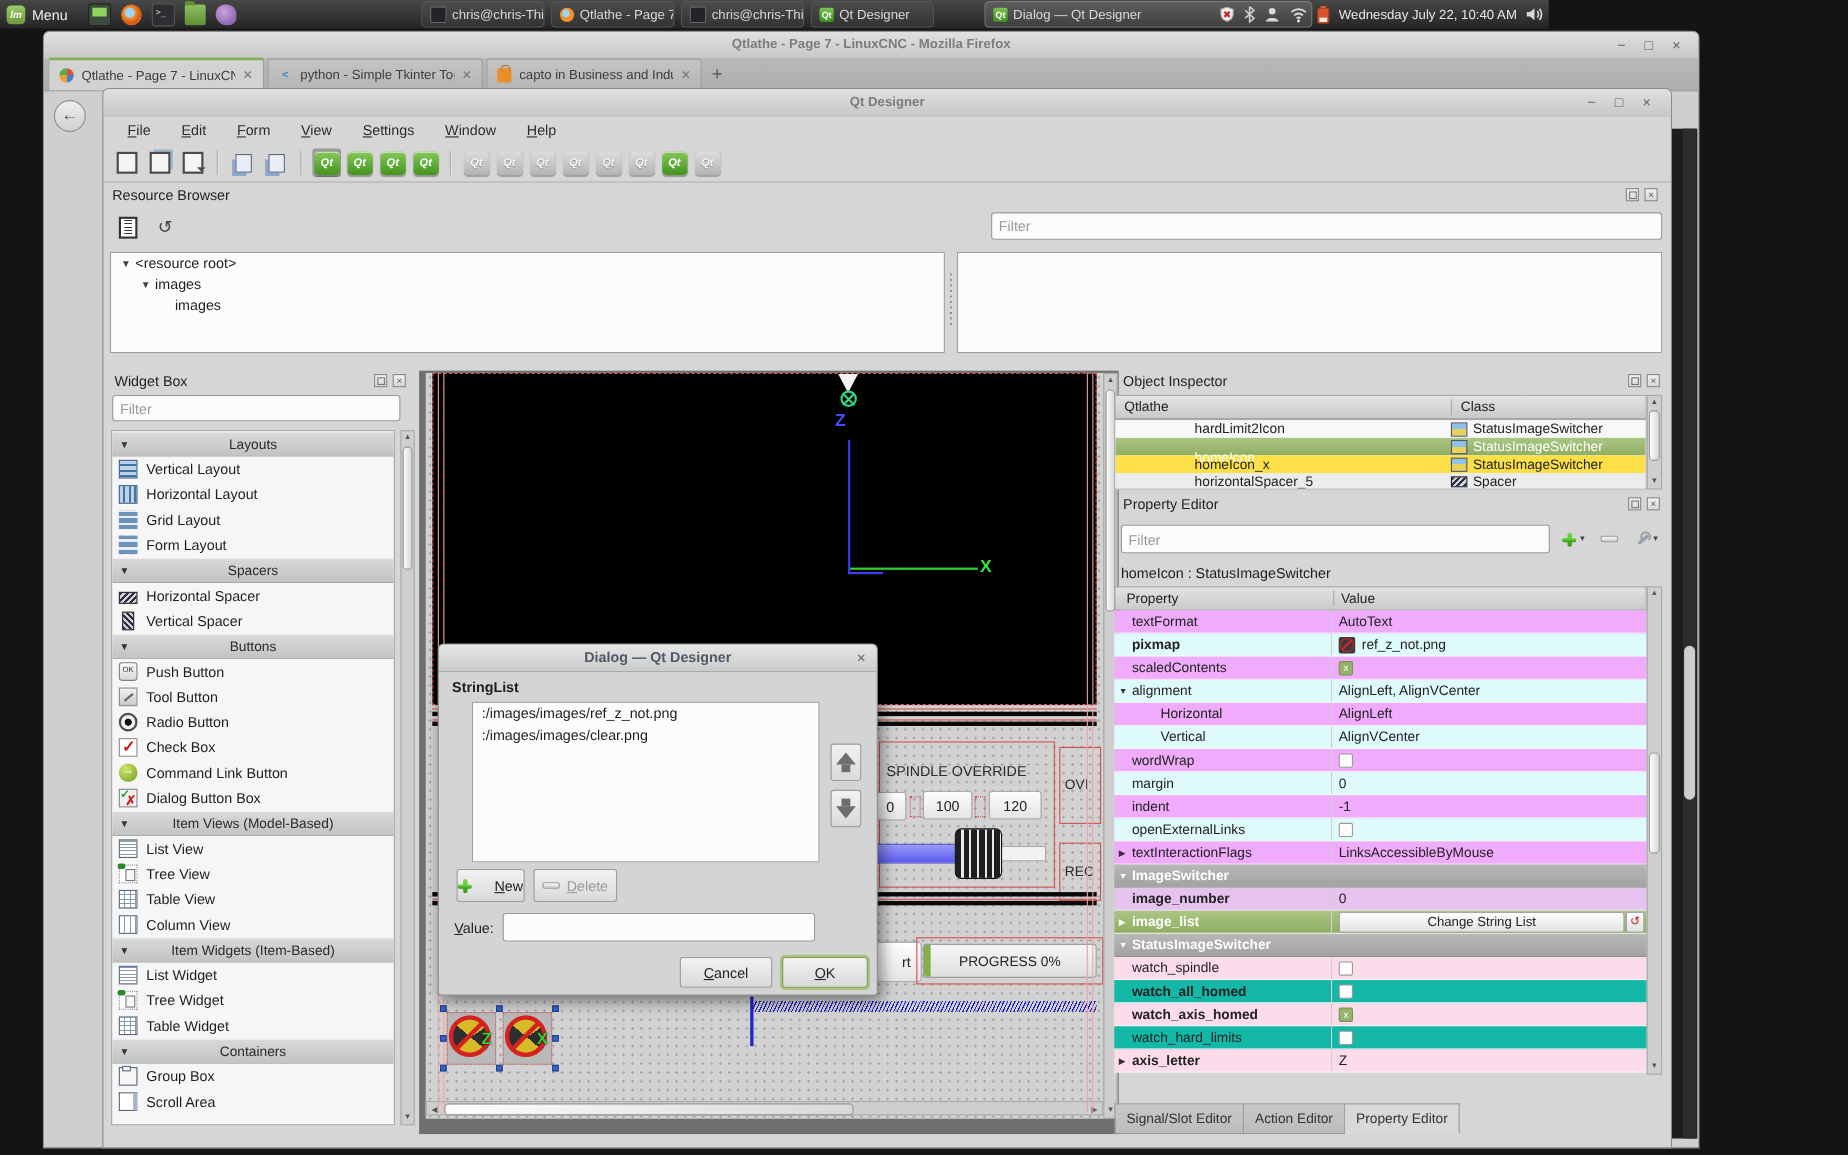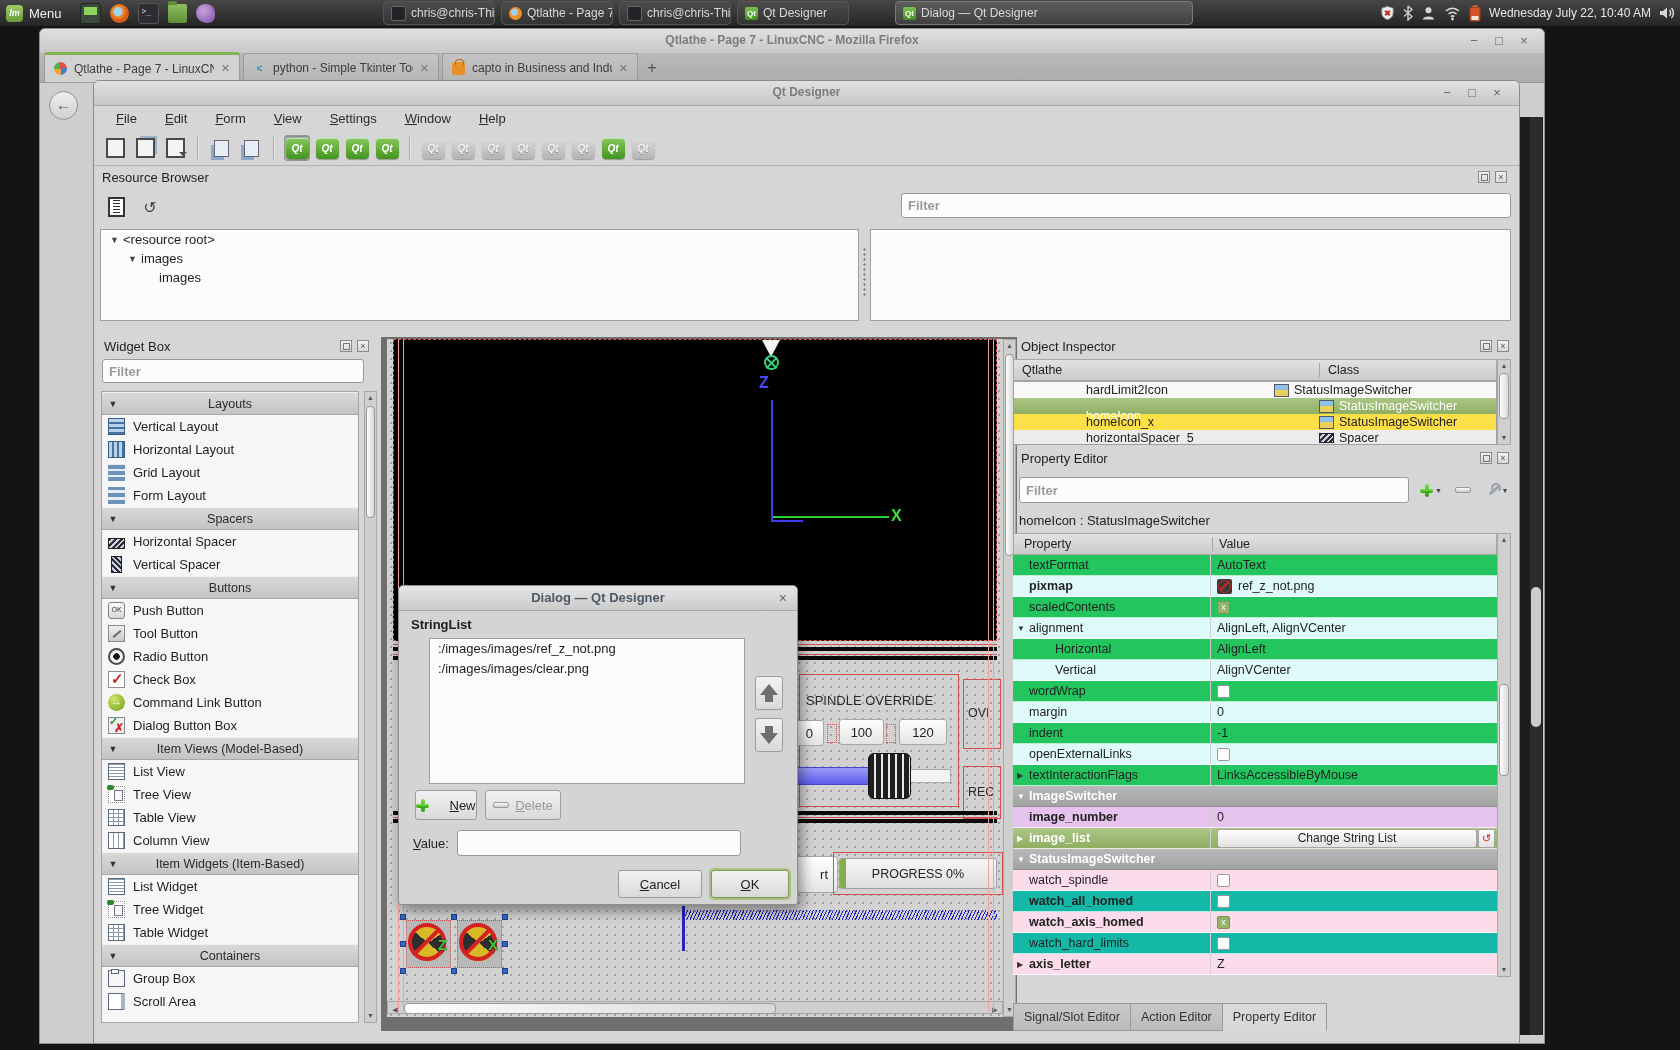--- a/index.html
+++ b/index.html
@@ -1,20 +1,20 @@
 <!DOCTYPE html>
 <html><head>
 <meta charset="utf-8">
 <style>
   html,body{margin:0;padding:0;background:#000;}
   #screen{position:relative;width:1680px;height:1050px;background:#141414;overflow:hidden;
           font-family:"Liberation Sans",sans-serif;font-size:13px;color:#222;}
   .abs{position:absolute;}
   
-  .panel{position:absolute;left:0;top:0;width:1680px;height:26px;background:linear-gradient(#474747,#252525);
+  .panel{position:absolute;left:0;top:0;width:1408px;height:26px;background:linear-gradient(#474747,#252525);
          display:flex;align-items:center;color:#e6e6e6;z-index:100;}
   .menu-btn{display:flex;align-items:center;gap:6px;padding:0 10px 0 6px;height:26px;cursor:pointer;}
   .mint-logo{width:17px;height:17px;border-radius:4px;background:linear-gradient(#9ccc65,#6a9a3a);
              color:#fff;font-weight:bold;font-size:9px;font-style:italic;display:flex;align-items:center;justify-content:center;}
   .menu-label{font-size:13px;color:#efefef;}
   .launchers{display:flex;align-items:center;gap:9px;margin-left:8px;}
   .launcher{width:19px;height:19px;border-radius:3px;position:relative;cursor:pointer;}
   .screen-ic{background:#3b4b3b;border:1px solid #222;}
   .screen-ic:after{content:"";position:absolute;left:3px;top:3px;right:3px;height:8px;background:#8fd45f;}
   .firefox-ic{border-radius:50%;background:radial-gradient(circle at 42% 40%,#9cd3f7 0 4px,#f2902a 5px,#d55e1a 9px);}
@@ -81,21 +81,21 @@
   .qt-badge.green{background:linear-gradient(#86c85a,#44941f);color:#fff;box-shadow:inset 0 1px rgba(255,255,255,.5),0 1px 1px rgba(0,0,0,.3);}
   .qt-badge.gray{background:linear-gradient(#dcdcdc,#b4b4b4);color:#f6f6f6;text-shadow:0 1px 1px #888;box-shadow:0 1px 1px rgba(0,0,0,.25);}
   
   .dock-title{position:absolute;left:8px;font-size:13px;color:#1f1f1f;}
   .dock-btns{position:absolute;display:flex;gap:5px;}
   .dock-btn{width:12px;height:12px;border:1px solid #8a8a8a;background:linear-gradient(#f2f2f2,#d8d8d8);
             font-size:9px;line-height:11px;text-align:center;color:#555;cursor:pointer;box-sizing:border-box;}
   .float-glyph{position:relative;}
   .float-glyph:after{content:"";position:absolute;left:2px;top:2px;width:5px;height:5px;border:1px solid #777;}
   .inputbox{border:1px solid #9a9a9a;background:#fcfcfc;border-radius:3px;font-family:"Liberation Sans",sans-serif;
-            font-size:13px;padding:0 6px;box-sizing:border-box;color:#222;font-weight:bold;}
+            font-size:13px;padding:0 6px;box-sizing:border-box;color:#222;}
   .inputbox::placeholder{color:#9a9a9a;}
   .panel-white{background:#fcfcfc;border:1px solid #9f9f9f;box-sizing:border-box;}
   
   .rb{position:absolute;left:0;top:86px;width:100%;height:166px;}
   .rb-tool{position:absolute;left:12px;top:30px;display:flex;gap:14px;align-items:center;}
   .rb-ic{width:20px;height:20px;display:flex;align-items:center;justify-content:center;cursor:pointer;color:#444;font-size:16px;}
   .res-list-glyph{width:13px;height:16px;border:2px solid #333;background:#fff;
      background-image:repeating-linear-gradient(0deg,transparent 0 2px,#333 2px 3px);background-size:7px 100%;background-position:3px 0;background-repeat:no-repeat;}
   .tree-row{height:19px;display:flex;align-items:center;font-size:13px;color:#1e1e1e;cursor:pointer;}
   .tree-arrow{width:11px;font-size:9px;color:#444;text-align:center;margin-right:3px;}
@@ -179,21 +179,21 @@
   .class-cell{display:flex;align-items:center;gap:5px;}
   .cls-img-icon{width:13px;height:11px;border:1px solid #556;background:linear-gradient(#8fc2e8 0 45%,#e8d05a 45%);}
   .cls-spacer-icon{width:13px;height:8px;background:repeating-linear-gradient(135deg,#2c2c3c 0 2px,#cdd4e0 2px 4px);border:1px solid #223;}
   .prop-row{height:21px;display:flex;align-items:stretch;font-size:12.5px;border-bottom:1px solid rgba(255,255,255,.7);box-sizing:border-box;cursor:default;}
   .prop-row .pname{width:198px;display:flex;align-items:center;padding-left:4px;box-sizing:border-box;border-right:1px solid #cfcfcf;}
   .prop-row .pval{flex:1;display:flex;align-items:center;padding-left:6px;position:relative;}
   .parrow{width:12px;font-size:8px;color:#333;}
   .noarrow{width:12px;}
   .ind{padding-left:30px !important;}
   .b{font-weight:bold;}
-  .cyan-d{background:#22c55e;} .cyan-l{background:#dffafa;}
+  .cyan-d{background:#f0abfc;} .cyan-l{background:#dffafa;}
   .pink-d{background:#14b8a6;} .pink-l{background:#fcdcea;}
   .purple{background:#e5c3ee;}
   .prop-row.sel{background:linear-gradient(#abc685,#8fae63);color:#fff;}
   .prop-row.sel .parrow{color:#fff;}
   .prop-row.section{background:linear-gradient(#b8b8b8,#a2a2a2);color:#fff;font-weight:bold;border-bottom:1px solid #8e8e8e;align-items:center;padding-left:4px;}
   .prop-row.section .parrow{color:#fff;font-size:8px;}
   .pcheck{width:13px;height:13px;border:1px solid #9a9a9a;background:#fdfdfd;border-radius:2px;display:flex;align-items:center;justify-content:center;
           font-size:9px;color:#fff;box-sizing:border-box;cursor:pointer;}
   .pcheck.on{background:#97b36b;border-color:#779450;}
   .pix-thumb{width:15px;height:15px;background:#3a3a3a;border-radius:2px;position:relative;margin-right:6px;flex:none;}
@@ -669,21 +669,21 @@
       <div class="dock-btns" style="right:10px;top:3px;">
         <span class="dock-btn float-glyph"></span>
         <span class="dock-btn">×</span>
       </div>
       <div class="grid-header abs" style="left:0;top:22px;width:484px;height:22px;">
         <span style="padding-left:8px;width:305px;box-sizing:border-box;">Qtlathe</span>
         <span style="border-left:1px solid #a8a8a8;padding-left:8px;">Class</span>
       </div>
       <div class="panel-white abs" style="left:0;top:44px;width:484px;height:64px;overflow:hidden;" id="oi-rows">
           <div class="oi-row" style="background: rgb(248, 248, 248);">
-            <span style="width: 260px; padding-left: 72px; box-sizing: border-box; overflow: hidden; white-space: nowrap;">hardLimit2Icon</span>
+            <span style="width: 305px; padding-left: 72px; box-sizing: border-box; overflow: hidden; white-space: nowrap;">hardLimit2Icon</span>
             <span class="class-cell">
               <span class="cls-img-icon"></span>
               <span>StatusImageSwitcher</span>
             </span>
           </div>
           <div class="oi-row sel">
             <span style="width: 305px; padding-left: 72px; box-sizing: border-box; overflow: hidden; white-space: nowrap; margin-top: 20px;">homeIcon</span>
             <span class="class-cell">
               <span class="cls-img-icon"></span>
               <span>StatusImageSwitcher</span>

